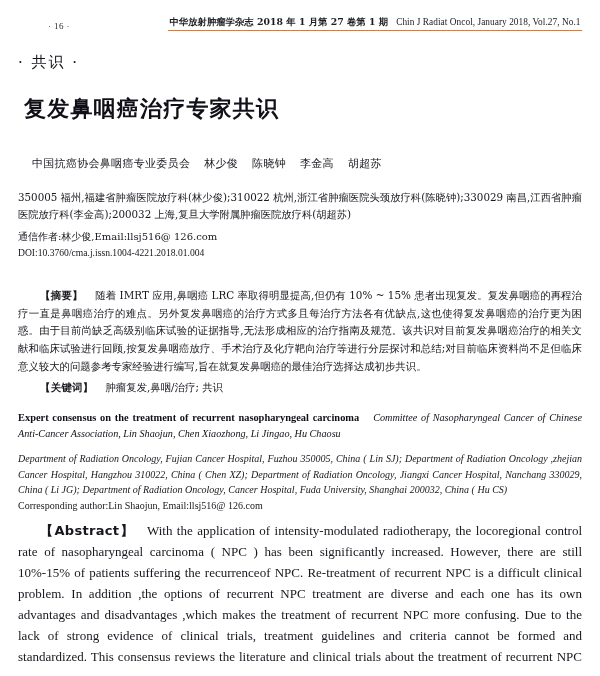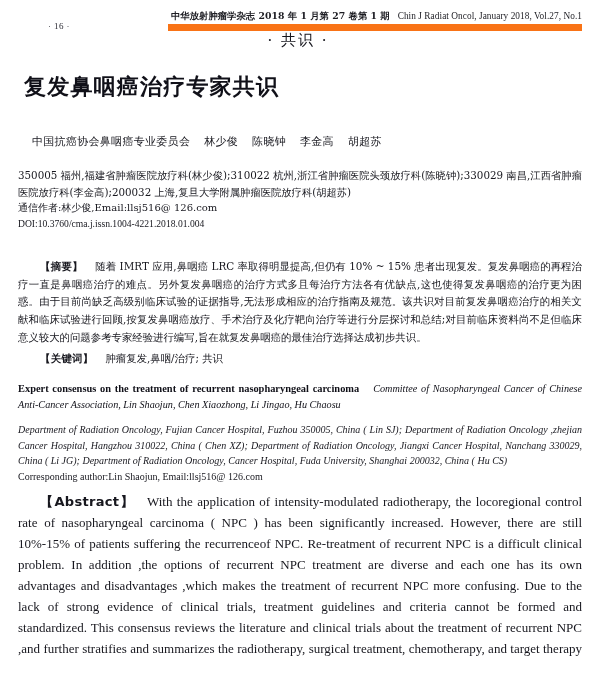--- a/index.html
+++ b/index.html
@@ -36,39 +36,39 @@
   .folio {
     width: 150px;
     color: #2a2a33;
     font-size: 9px;
     letter-spacing: .4px;
     padding-left: 30px;
     box-sizing: border-box;
   }
   .journal-line {
     flex: 1;
-    text-align: right;
-    border-bottom: 7px solid #f97316;
+    text-align: center;
+    border-bottom: 1px solid #f97316;
     padding-bottom: 1px;
     font-size: 9.3px;
     letter-spacing: .05px;
   }
   .journal-line .cn {
     font-family: "DejaVu Serif", "Liberation Serif", serif;
     font-weight: 600;
     font-size: 9.3px;
   }
   .journal-line .gap { display:inline-block; width:8px; }
 
   
   .category {
-    text-align: center;
+    text-align: left;
     font-size: 15px;
     letter-spacing: 2px;
-    margin-top: 0;
+    margin-top: 22px;
     padding-right: 4px;
     font-family: "DejaVu Serif", "Liberation Serif", serif;
     color: #15151c;
   }
 
   
   .doc-title {
     margin-top: 22px;
     font-size: 22px;
     font-weight: 700;
@@ -97,21 +97,21 @@
     text-align: justify;
     font-family: "DejaVu Serif", "Liberation Serif", serif;
     color: #17171e;
   }
   .corr-line, .doi-line {
     font-size: 10px;
     line-height: 1.6;
     font-family: "DejaVu Serif", "Liberation Serif", serif;
     color: #17171e;
   }
-  .corr-line { }
+  .corr-line { margin-top: 7px; }
   .doi-line  { font-family: "Liberation Serif", serif; font-size: 9.6px; }
 
   
   .cn-abstract {
     margin-top: 26px;
     font-size: 10.4px;
     line-height: 1.72;
     text-align: justify;
     text-justify: inter-ideograph;
     font-family: "DejaVu Serif", "Liberation Serif", serif;

